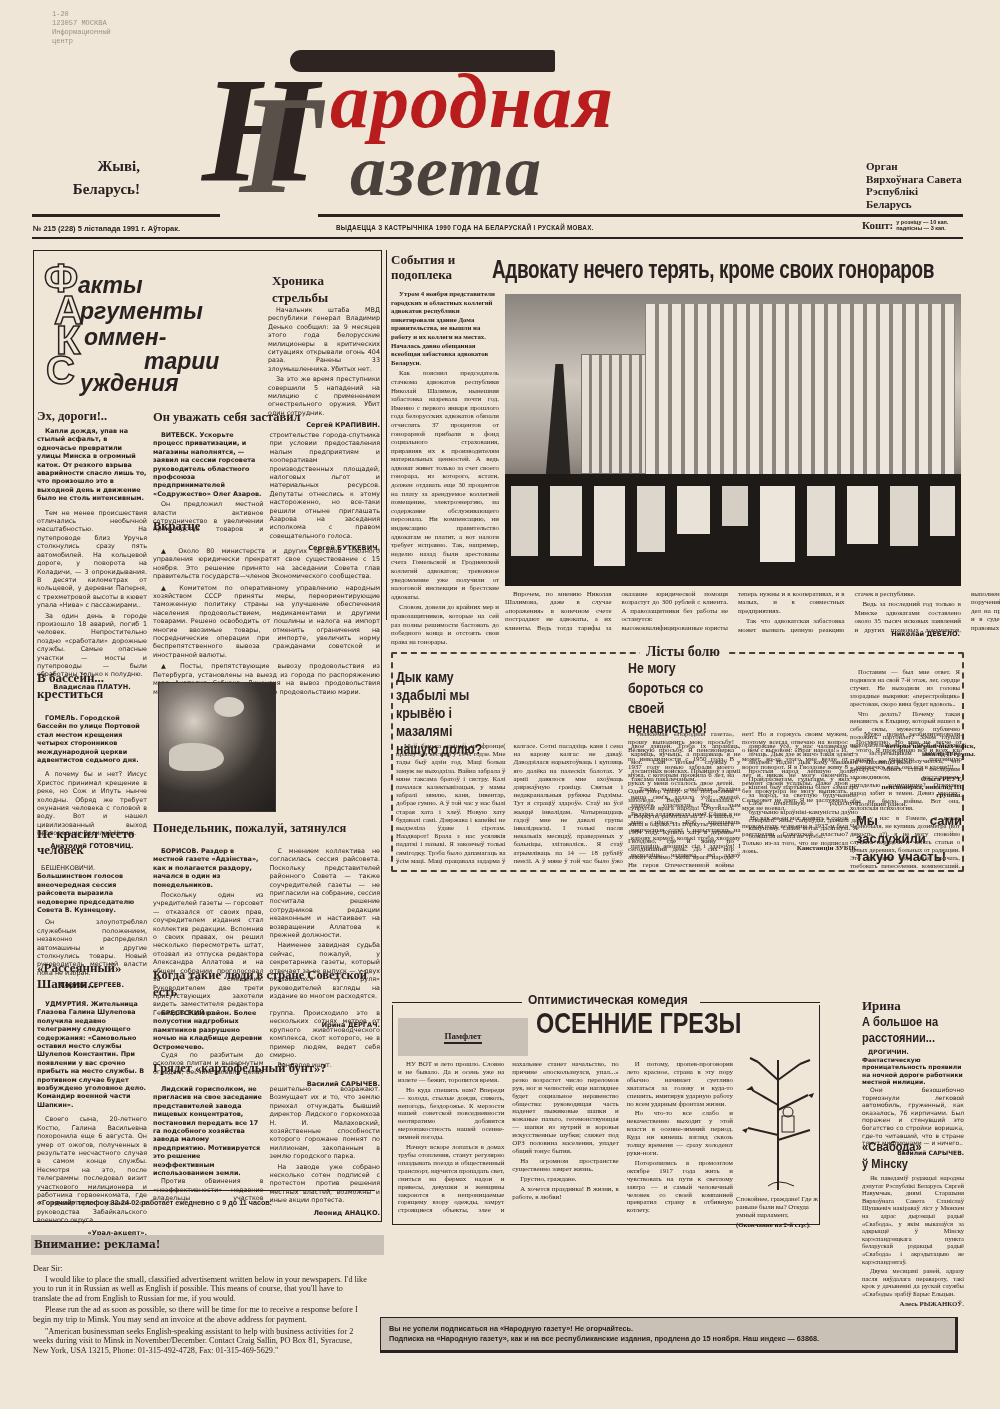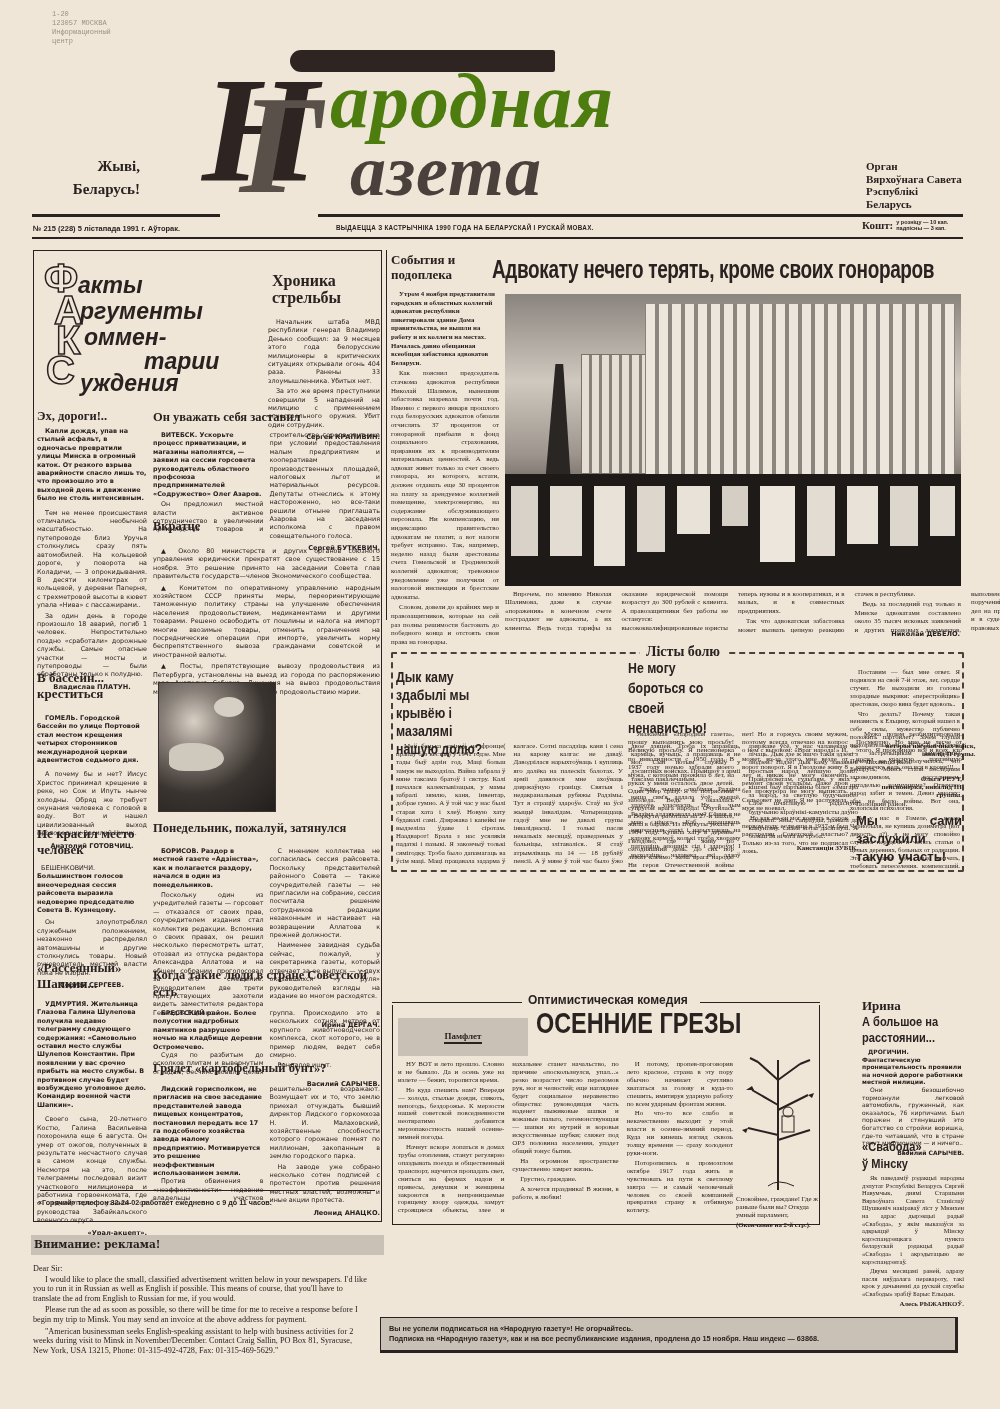--- a/index.html
+++ b/index.html
@@ -31,21 +31,21 @@
   <div>123057 МОСКВА</div>
   <div>Информационный</div>
   <div>центр</div>
 </div>
 
 <div class="abs" style="left:200px;top:45px;width:400px;height:175px;">
   <div class="abs" style="left:90px;top:5px;width:265px;height:22px;background:#2e2422;border-radius:20px 4px 4px 20px;transform:skewX(-20px);"></div>
   <div class="abs" style="left:2px;top:10px;font-family:'Liberation Serif',serif;font-style:italic;font-weight:bold;font-size:150px;line-height:150px;color:#2e2422;">Н</div>
   <div class="abs" style="left:40px;top:30px;font-family:'Liberation Serif',serif;font-style:italic;font-weight:bold;font-size:140px;line-height:140px;color:#5a504a;">Г</div>
 </div>
-<div class="abs" style="left:330px;top:62px;font-family:'Liberation Serif',serif;font-style:italic;font-weight:bold;font-size:78px;line-height:78px;color:#4d7c0f;letter-spacing:1px;">ародная</div>
+<div class="abs" style="left:330px;top:62px;font-family:'Liberation Serif',serif;font-style:italic;font-weight:bold;font-size:78px;line-height:78px;color:#b91c1c;letter-spacing:1px;">ародная</div>
 <div class="abs" style="left:350px;top:135px;font-family:'Liberation Serif',serif;font-style:italic;font-weight:bold;font-size:72px;line-height:72px;color:#4a403c;letter-spacing:1px;">азета</div>
 
 <div class="abs serif bold" style="left:60px;top:155px;width:80px;text-align:right;font-size:15px;line-height:23px;">
   <div>Жыві,</div>
   <div>Беларусь!</div>
 </div>
 
 <div class="abs serif bold" style="left:866px;top:160px;font-size:11px;line-height:12.5px;">
   <div>Орган</div>
   <div>Вярхоўнага Савета</div>
@@ -74,21 +74,21 @@
   <div class="abs" style="left:12px;top:56px;font-family:'Liberation Sans',sans-serif;font-weight:bold;font-size:40px;color:transparent;-webkit-text-stroke:1.5px #2a2220;">К</div>
   <div class="abs" style="left:2px;top:86px;font-family:'Liberation Sans',sans-serif;font-weight:bold;font-size:40px;color:transparent;-webkit-text-stroke:1.5px #2a2220;">С</div>
   <div class="abs" style="left:34px;top:10px;font-family:'Liberation Sans',sans-serif;font-weight:bold;font-style:italic;font-size:23px;">акты</div>
   <div class="abs" style="left:36px;top:36px;font-family:'Liberation Sans',sans-serif;font-weight:bold;font-style:italic;font-size:23px;">ргументы</div>
   <div class="abs" style="left:40px;top:62px;font-family:'Liberation Sans',sans-serif;font-weight:bold;font-style:italic;font-size:23px;">оммен-</div>
   <div class="abs" style="left:100px;top:86px;font-family:'Liberation Sans',sans-serif;font-weight:bold;font-style:italic;font-size:23px;">тарии</div>
   <div class="abs" style="left:36px;top:108px;font-family:'Liberation Sans',sans-serif;font-weight:bold;font-style:italic;font-size:23px;">уждения</div>
 </div>
 
 <div class="abs" style="left:268px;top:272px;width:112px;">
-  <div class="hl" style="font-size:16px;margin-left:4px;margin-bottom:12px;">Хроника стрельбы</div>
+  <div class="hl" style="font-size:13px;margin-left:4px;">Хроника стрельбы</div>
   <div class="body-sans">
     <p>Начальник штаба МВД республики генерал Владимир Денько сообщил: за 9 месяцев этого года белорусские милиционеры в критических ситуациях открывали огонь 404 раза. Ранены 33 злоумышленника. Убитых нет.</p>
     <p>За это же время преступники совершили 5 нападений на милицию с применением огнестрельного оружия. Убит один сотрудник.</p>
   </div>
   <div class="byline">Сергей КРАПИВИН.</div>
 </div>
 
 <div class="abs" style="left:37px;top:408px;width:110px;">
   <div class="hl" style="font-size:12.5px;margin-bottom:2px;">Эх, дороги!..</div>
   <div class="body-sans bold" style="text-indent:8px;margin-bottom:6px;text-align:left;">Капли дождя, упав на стылый асфальт, в одночасье превратили улицы Минска в огромный каток. От резкого взрыва аварийности спасло лишь то, что произошло это в выходной день и движение было не столь интенсивным.</div>

